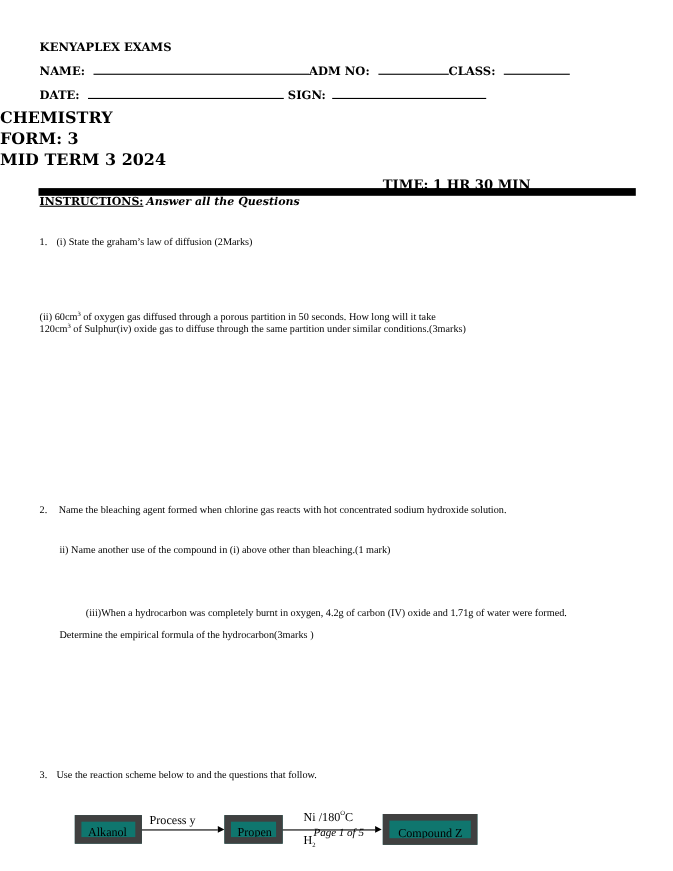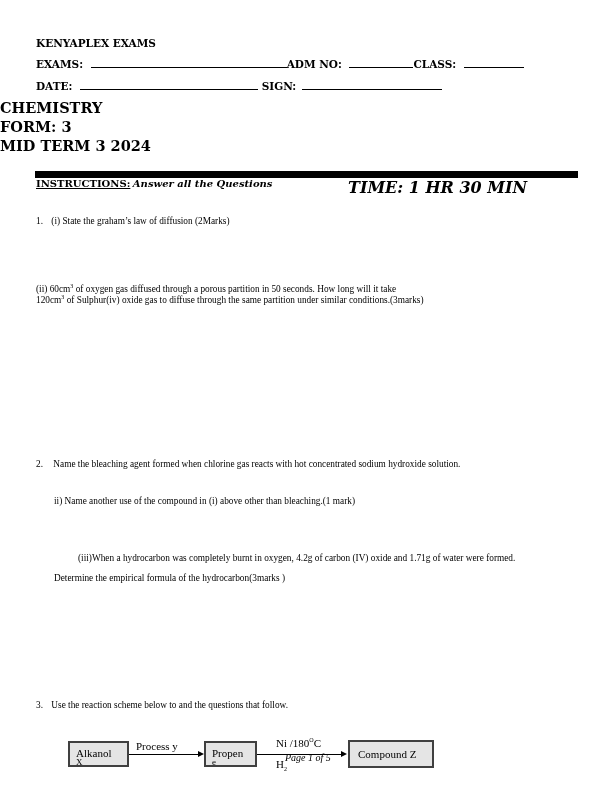--- a/index.html
+++ b/index.html
@@ -7,32 +7,32 @@
     .abs { position: absolute; white-space: nowrap; }
     .bold-serif { font-family: "DejaVu Serif", serif; font-weight: bold; }
     .tnr { font-family: "Liberation Serif", serif; }
     .hdr { font-size: 10.5px; }
     .blank { display: inline-block; border-bottom: 1px solid #000; height: 9px; vertical-align: baseline; }
     .title { font-family: "DejaVu Serif", serif; font-weight: bold; font-size: 14.5px; text-align: left; left: 0; width: 612px; }
     .bar { position: absolute; left: 35px; top: 171px; width: 543px; height: 7px; background: #000; }
     .q { font-family: "Liberation Serif", serif; font-size: 9.3px; }
     sup { font-size: 6px; vertical-align: super; line-height: 0; }
     sub { font-size: 6px; vertical-align: sub; line-height: 0; }
-    .box { position: absolute; border: 2px solid #404040; background: #e5e5e5; font-family: "Liberation Serif", serif; font-size: 11px; box-sizing: border-box; overflow: hidden; }
+    .box { position: absolute; border: 6px solid #404040; background: #0f766e; font-family: "Liberation Serif", serif; font-size: 11px; box-sizing: border-box; overflow: hidden; }
     .arrow-line { position: absolute; height: 1px; background: #000; }
     .arrow-head { position: absolute; width: 0; height: 0; border-top: 3px solid transparent; border-bottom: 3px solid transparent; border-left: 6px solid #000; }
     .lbl { position: absolute; font-family: "Liberation Serif", serif; font-size: 11px; white-space: nowrap; }
   </style>
 </head>
 <body>
 
 <div class="abs bold-serif hdr" style="left:36px; top:37px;">KENYAPLEX EXAMS</div>
 
 <div class="abs bold-serif hdr" style="left:36px; top:58px;">
-  <span>EXAMS:</span>
+  <span>NAME:</span>
   <span class="blank" style="width:196px; margin-left:4px;"></span><span>ADM NO:</span>
   <span class="blank" style="width:64px; margin-left:4px;"></span><span>CLASS:</span>
   <span class="blank" style="width:60px; margin-left:4px;"></span>
 </div>
 
 <div class="abs bold-serif hdr" style="left:36px; top:80px;">
   <span>DATE:</span>
   <span class="blank" style="width:178px; margin-left:4px;"></span>
   <span>SIGN:</span>
   <span class="blank" style="width:140px; margin-left:2px;"></span>
@@ -41,21 +41,21 @@
 <div class="abs title" style="top:99px;">CHEMISTRY</div>
 <div class="abs title" style="top:118px;">FORM: 3</div>
 <div class="abs title" style="top:137px;">MID TERM 3 2024</div>
 
 <div class="bar"></div>
 
 <div class="abs" style="left:36px; top:178px; font-size:10px;">
   <span class="bold-serif" style="text-decoration:underline;">INSTRUCTIONS:</span>
   <span class="bold-serif" style="font-style:italic;">Answer all the Questions</span>
 </div>
-<div class="abs bold-serif" style="left:348px; top:178px; font-size:16px;font-style:italic;">TIME: 1 HR 30 MIN</div>
+<div class="abs bold-serif" style="left:348px; top:161px; font-size:12px;">TIME: 1 HR 30 MIN</div>
 
 <div class="abs q" style="left:36px; top:216px;">
   <span>1.</span>
   <span style="margin-left:6px;">(i) State the graham’s law of diffusion (2Marks)</span>
 </div>
 
 <div class="abs q" style="left:36px; top:284px;">
   <span>(ii)  60cm</span><sup>3</sup><span> of oxygen gas diffused through a porous partition in 50 seconds.  How long will it take</span>
 </div>
 <div class="abs q" style="left:36px; top:295px;">

